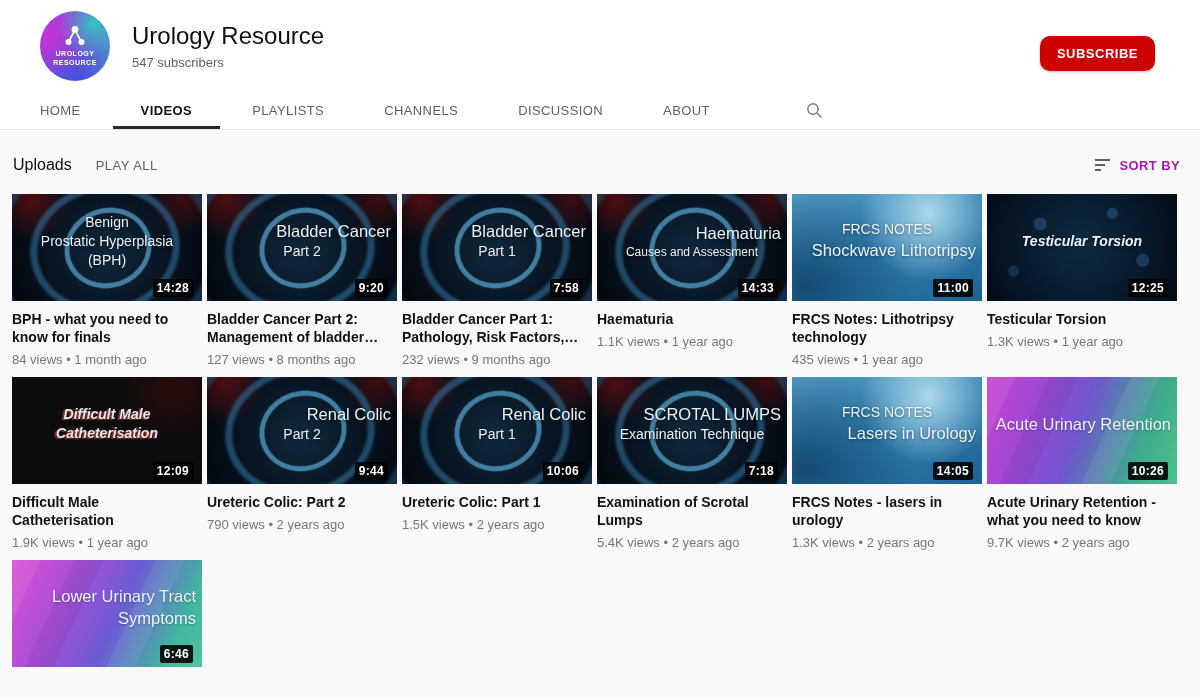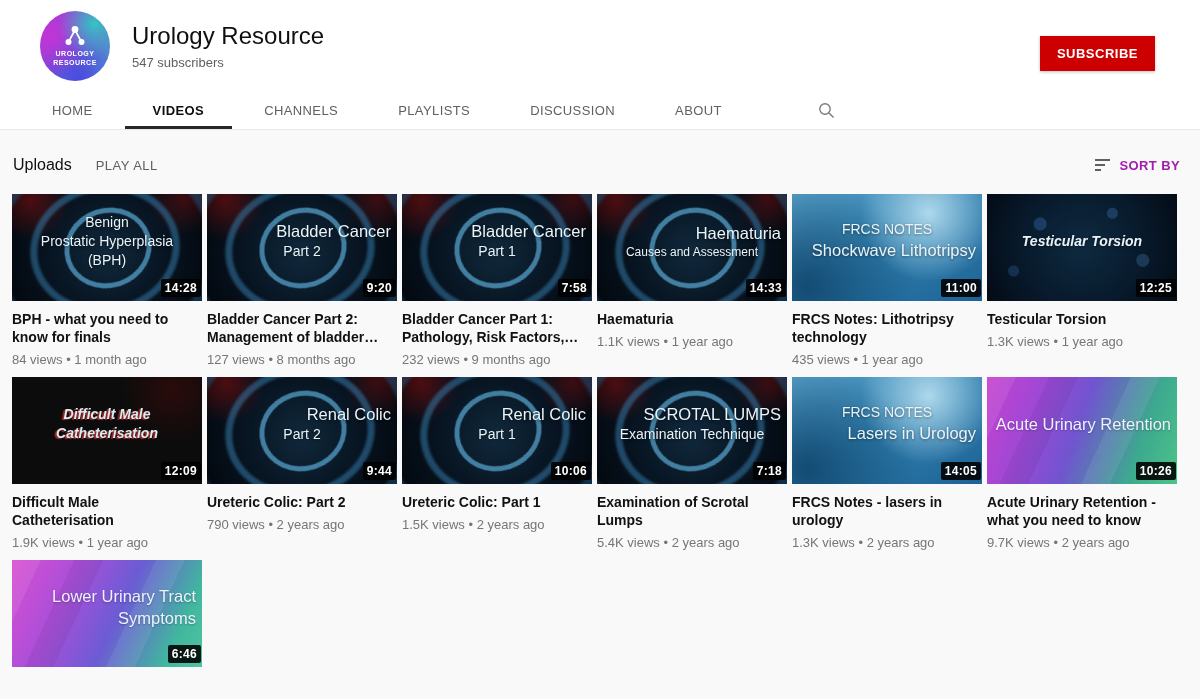--- a/index.html
+++ b/index.html
@@ -31,31 +31,31 @@
   }
   .avatar .molecule { margin-bottom: 2px; }
   .avatar-text { font-size: 7px; letter-spacing: .5px; text-align:center; line-height: 9px; font-weight: bold; }
   .channel-meta { margin-left: 22px; }
   .channel-title { font-size: 24px; font-weight: 400; color: #0f0f0f; }
   .channel-subs { font-size: 13px; color: #606060; margin-top: 5px; }
   .subscribe-btn {
     position: absolute; right: 45px; top: 36px;
     background: #cc0000; color: #fff;
     font-size: 13px; font-weight: bold; letter-spacing: .5px;
-    padding: 10px 17px; border: none; border-radius: 0;
+    padding: 10px 17px; border: none; border-radius: 10px;
     box-shadow: 0 1px 3px rgba(0,0,0,.25);
     cursor: pointer;
     font-family: "Liberation Sans", sans-serif;
   }
   
   .tab-strip {
     background: #fff;
     border-bottom: 1px solid #e7e7e7;
     display: flex; align-items: center;
-    padding-left: 24px;
+    padding-left: 12px;
     height: 39px;
     text-align: center;
   }
   .tab-strip ul { list-style: none; display: flex; height: 100%; }
   .tab {
     font-size: 13px; letter-spacing: .4px; color: #606060;
     padding: 0 28px; margin-right: 4px;
     display: flex; align-items: center; height: 100%;
     cursor: pointer; text-transform: uppercase;
   }
@@ -95,21 +95,21 @@
     transform: translateY(-50%);
     text-align: center; color: #e9f3f8;
     padding: 0 6px; line-height: 1.35;
     text-shadow: 0 1px 3px rgba(0,0,0,.45);
   }
   .ov-line { display: block; }
   .sz-lg { font-size: 16.5px; text-align: right; }
   .sz-md { font-size: 14px; }
   .sz-sm { font-size: 12px; }
   .duration {
-    position: absolute; right: 1px; bottom: 4px;
+    position: absolute; right: 9px; bottom: 4px;
     background: rgba(0,0,0,.88); color: #fff;
     font-size: 12px; font-weight: bold;
     padding: 2px 4px; border-radius: 2px; letter-spacing: .3px;
   }
   .title {
     margin-top: 9px; font-size: 14px; font-weight: bold; color: #111;
     line-height: 18px; max-height: 36px; overflow: hidden;
   }
   .meta { margin-top: 6px; font-size: 13px; color: #767676; }
   
@@ -175,22 +175,22 @@
     <div class="channel-title">Urology Resource</div>
     <div class="channel-subs">547 subscribers</div>
   </div>
   <button class="subscribe-btn">SUBSCRIBE</button>
 </div>
 
 <div class="tab-strip">
   <ul>
       <li class="tab">HOME</li>
       <li class="tab active">VIDEOS</li>
+      <li class="tab">PLAYLISTS</li>
       <li class="tab">CHANNELS</li>
-      <li class="tab">PLAYLISTS</li>
       <li class="tab">DISCUSSION</li>
       <li class="tab">ABOUT</li>
     </ul>
   <span class="search-tab-icon">
     <svg width="17" height="17" viewBox="0 0 17 17">
       <circle cx="7" cy="7" r="5.2" fill="none" stroke="#7a7a7a" stroke-width="1.4"></circle>
       <line x1="11" y1="11" x2="15.5" y2="15.5" stroke="#7a7a7a" stroke-width="1.4"></line>
     </svg>
   </span>
 </div>

